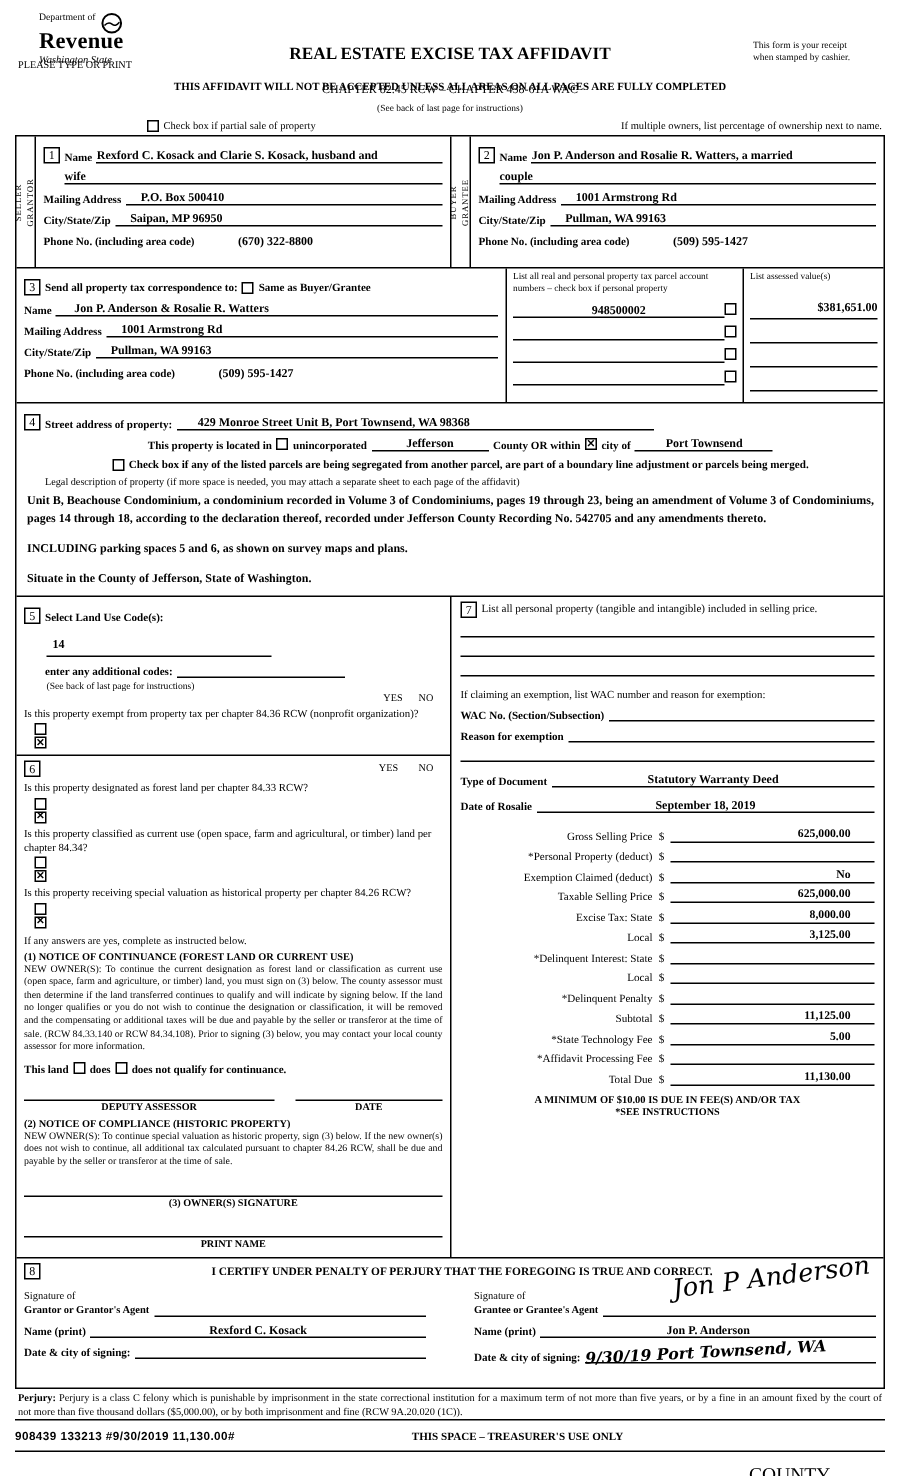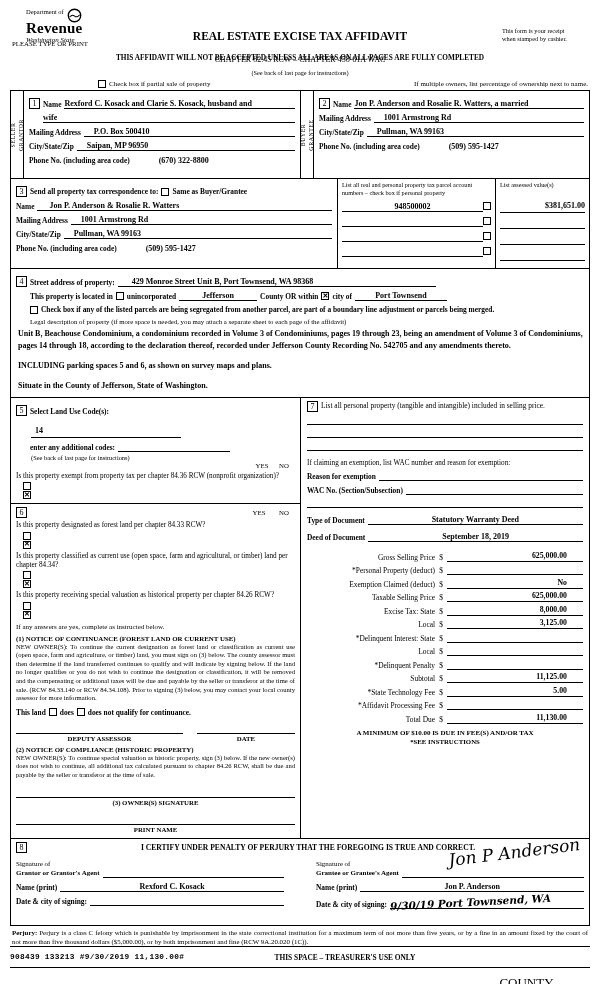--- a/index.html
+++ b/index.html
@@ -6,21 +6,21 @@
   html,body{background:#fff;}
   .page{width:600px;height:984px;background:#fff;color:#000;font-family:"Liberation Serif",serif;position:relative;padding:6px 10px 0;overflow:hidden;}
   .lbl{font-size:7.4px;white-space:nowrap;font-weight:bold;}
   .val{font-weight:bold;font-size:8px;}
   .fill{flex:1;border-bottom:1px solid #000;min-height:10px;display:flex;align-items:flex-end;}
   .fill.center{justify-content:center;}
   .fill.nb{border-bottom:none;}
   .frow{display:flex;align-items:flex-end;gap:3px;margin-top:4px;}
   .numbox{width:11px;height:11px;border:1px solid #000;font-size:8px;display:inline-flex;align-items:center;justify-content:center;flex:none;}
   .cb{width:8px;height:8px;border:1px solid #000;display:inline-flex;align-items:center;justify-content:center;font-size:7px;font-weight:bold;line-height:1;flex:none;background:#fff;}
-  .indent{margin-left:14px;}
+  .indent{margin-left:14px;justify-content:center;}
   
   .header{position:relative;height:74px;}
   .logo{position:absolute;left:16px;top:2px;}
   .logo-top{display:flex;gap:3px;align-items:flex-start;}
   .logo-dept{font-size:6.5px;}
   .logo-name{font-size:15px;font-weight:bold;margin-top:-3px;letter-spacing:.2px;}
   .logo-state{font-size:7px;font-style:italic;margin-top:-1px;}
   .title-block{position:absolute;left:130px;right:130px;top:24px;text-align:center;}
   .main-title{font-size:11.5px;font-weight:bold;}
   .chapter{font-size:8px;margin-top:13px;}
@@ -97,21 +97,21 @@
   .s8-col{flex:1;position:relative;}
   .sig2{font-size:7px;line-height:1.25;flex:none;}
   .sig2 .b2{font-weight:bold;}
   .signature{position:absolute;right:4px;top:-16px;font-family:"DejaVu Serif",serif;font-style:italic;font-size:17px;transform:rotate(-7deg);white-space:nowrap;z-index:2;}
   .hand{font-family:"DejaVu Serif",serif;font-style:italic;font-size:10.5px;font-weight:bold;transform:rotate(-3deg);display:inline-block;white-space:nowrap;}
   
   .perjury{font-size:6.9px;line-height:1.3;margin-top:3px;padding:0 2px;text-align:justify;}
   .pj-label{font-weight:bold;}
   
   .footer{position:absolute;left:10px;right:10px;bottom:16px;border-top:1px solid #000;border-bottom:1px solid #000;height:22px;display:flex;align-items:center;}
-  .stamp{width:218px;font-family:Liberation Mono, monospace;font-weight:bold;font-size:7.8px;letter-spacing:.3px;flex:none;}
+  .stamp{width:218px;font-family:Liberation Sans, sans-serif;font-weight:bold;font-size:7.8px;letter-spacing:.3px;flex:none;}
   .tspace{flex:1;text-align:center;font-weight:bold;font-size:7.4px;}
   .ctreas{width:128px;flex:none;text-align:center;font-size:13px;border-left:1px solid #000;align-self:stretch;display:flex;align-items:center;justify-content:center;margin-top:44px;}
 </style>
 </head>
 <body>
 
 <div class="page">
 
   <div class="header">
     <div class="logo">
@@ -196,20 +196,25 @@
             <div>BUYER</div>
             <div>GRANTEE</div>
           </div>
         </div>
         <div class="party-content">
           <div class="frow">
             <span class="numbox">2</span>
             <span class="lbl">Name</span>
             <span class="fill">
                 <span class="val">Jon P. Anderson and Rosalie R. Watters, a married</span>
+              </span>
+          </div>
+          <div class="frow indent">
+            <span class="fill">
+                <span class="val">couple</span>
               </span>
           </div>
           <div class="frow">
             <span class="lbl">Mailing Address</span>
             <span class="fill">
                 <span class="val" style="margin-left:10px;">1001 Armstrong Rd</span>
               </span>
           </div>
           <div class="frow">
             <span class="lbl">City/State/Zip</span>
@@ -415,40 +420,40 @@
       <div class="col-right">
         <div class="frow" style="align-items:flex-start;margin-top:0;">
           <span class="numbox">7</span>
           <span class="s7-head">List all personal property (tangible and intangible) included in selling price.</span>
         </div>
         <div class="blankline"></div>
         <div class="blankline"></div>
         <div class="blankline"></div>
         <div class="exhdr">If claiming an exemption, list WAC number and reason for exemption:</div>
         <div class="frow">
+          <span class="lbl">WAC No. (Section/Subsection)</span>
+          <span class="fill">
+              <span class="val"></span>
+            </span>
+        </div>
+        <div class="frow">
           <span class="lbl">Reason for exemption</span>
-          <span class="fill">
-              <span class="val"></span>
-            </span>
-        </div>
-        <div class="frow">
-          <span class="lbl">WAC No. (Section/Subsection)</span>
           <span class="fill">
               <span class="val"></span>
             </span>
         </div>
         <div class="blankline"></div>
         <div class="frow docrow">
           <span class="lbl">Type of Document</span>
           <span class="fill center">
               <span class="val">Statutory Warranty Deed</span>
             </span>
         </div>
         <div class="frow docrow">
-          <span class="lbl">Deed of Document</span>
+          <span class="lbl">Date of Rosalie</span>
           <span class="fill center">
               <span class="val">September 18, 2019</span>
             </span>
         </div>
 
         <div class="mrow first">
           <span class="mlabel">Gross Selling Price</span>
           <span class="mdollar">$</span>
           <span class="mval">625,000.00</span>
         </div>

